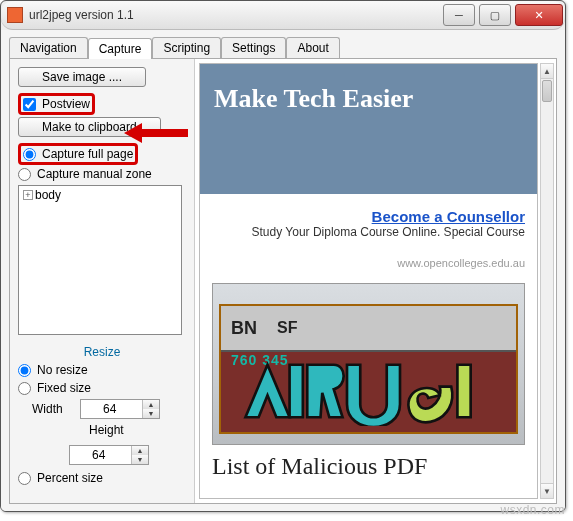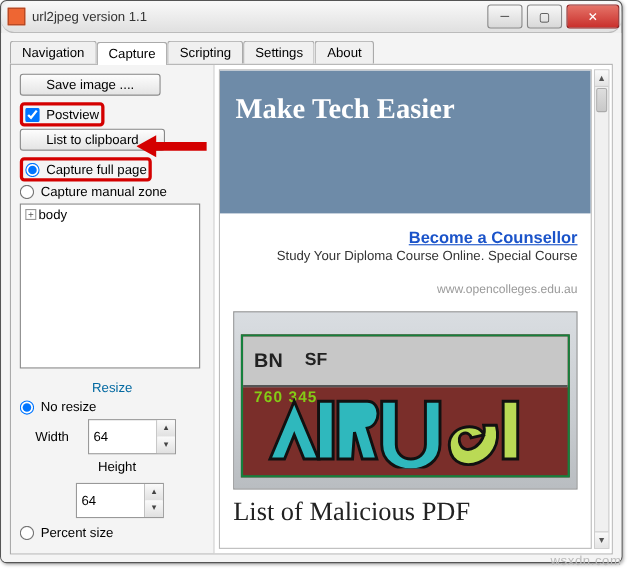--- a/index.html
+++ b/index.html
@@ -144,27 +144,27 @@
     color: #555;
     box-sizing: border-box;
   }
   .group-header {
     margin-top: 10px;
     color: #0369a1;
     text-align: center;
   }
   .numbox {
     width: 80px;
-    height: 32px;
+    height: 20px;
     border: 1px solid #999;
     background: #fff;
     box-sizing: border-box;
     display: inline-flex;
     align-items: center;
-    padding: 0 4px;
+    padding: 0 22px;
     position: relative;
   }
   .spinner {
     position: absolute; right: 0; top: 0; bottom:0; width: 16px;
     border-left: 1px solid #bbb;
     display: flex; flex-direction: column;
   }
   .spinner div {
     flex:1; display:flex;align-items:center;justify-content:center;
     font-size:7px; color:#444; background:linear-gradient(#fafafa,#e0e0e0);
@@ -210,36 +210,36 @@
     background: #c8ccd0;
     position: relative;
     overflow: hidden;
     border: 1px solid #999;
   }
   .sky { position:absolute; inset:0; background: linear-gradient(#d9dde1,#c8ccd0 60%, #b9bdc1);}
   .car {
     position: absolute;
     left: 6px; right: 6px; top: 20px; bottom: 10px;
     background: #7a2e2a;
-    border: 2px solid #15803d;
+    border: 2px solid #a16207;
   }
   .car-top {
     position:absolute; left:0; right:0; top:0; height: 44px;
     background: #c7c7c7;
     border-bottom: 2px solid #555;
     display: flex; align-items: center;
     padding-left: 10px;
     gap: 20px;
   }
   .bn, .sf { font-family: Arial, sans-serif; font-weight: bold; font-size: 18px; color:#222;}
   .sf { font-size: 16px;}
   .carnum {
     position:absolute; left:10px; top:46px;
     font-family: Arial; font-weight:bold; font-size:14px;
-    color:#84cc16; letter-spacing: 1px;
+    color:#14b8a6; letter-spacing: 1px;
   }
   .graffiti {
     position:absolute; left:20px; right:10px; top:50px; bottom:6px;
   }
   .graffiti svg { width:100%; height:100%; }
   .nextheadline {
     font-family: Georgia, serif;
     font-size: 24px;
     color: #222;
     padding: 8px 12px 0 12px;
@@ -319,21 +319,21 @@
           </svg>
         </div>
 
         <span class="hl-red">
           <label class="row">
             <input type="checkbox" checked="" style="">
             <span>Postview</span>
           </label>
         </span>
 
-        <div><span class="wbtn">List to clipboard</span></div>
+        <div><span class="wbtn">Make to clipboard</span></div>
 
         <span class="hl-red">
           <label class="row">
             <input type="radio" name="capmode" checked="" style="">
             <span>Capture full page</span>
           </label>
         </span>
 
         <label class="row">
           <input type="radio" name="capmode" style="">
@@ -347,20 +347,24 @@
           </div>
         </div>
 
         <div class="group-header">Resize</div>
 
         <label class="row">
           <input type="radio" name="resize" checked="" style="">
           <span>No resize</span>
         </label>
 
+        <label class="row">
+          <input type="radio" name="resize" style="">
+          <span>Fixed size</span>
+        </label>
 
         <div class="row" style="margin-left:14px; gap:8px;">
           <span style="width:40px">Width</span>
           <span class="numbox">
             <span>64</span>
             <span class="spinner">
                 <div>▲</div>
                 <div>▼</div>
               </span>
           </span>

